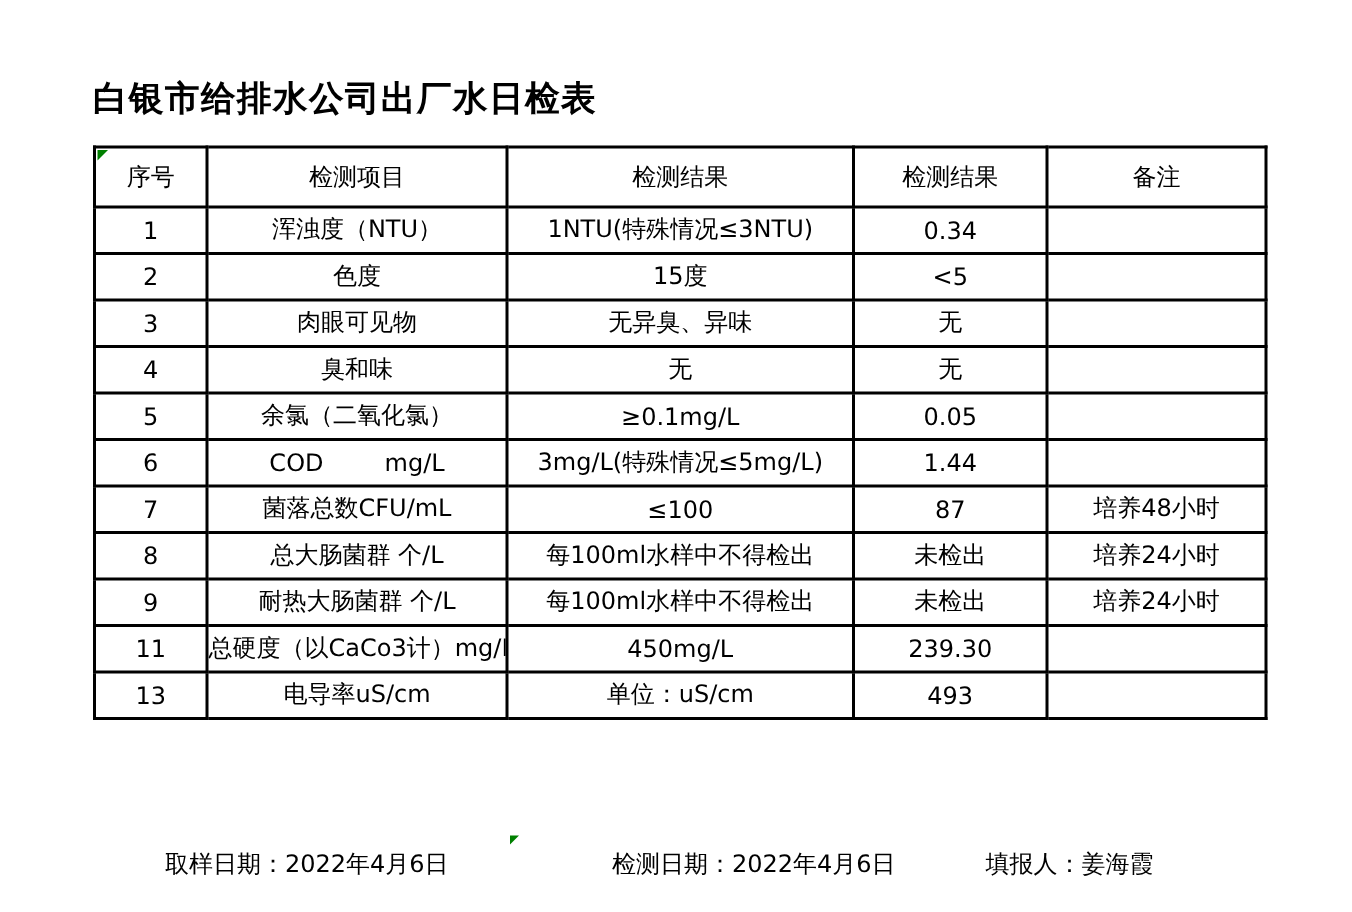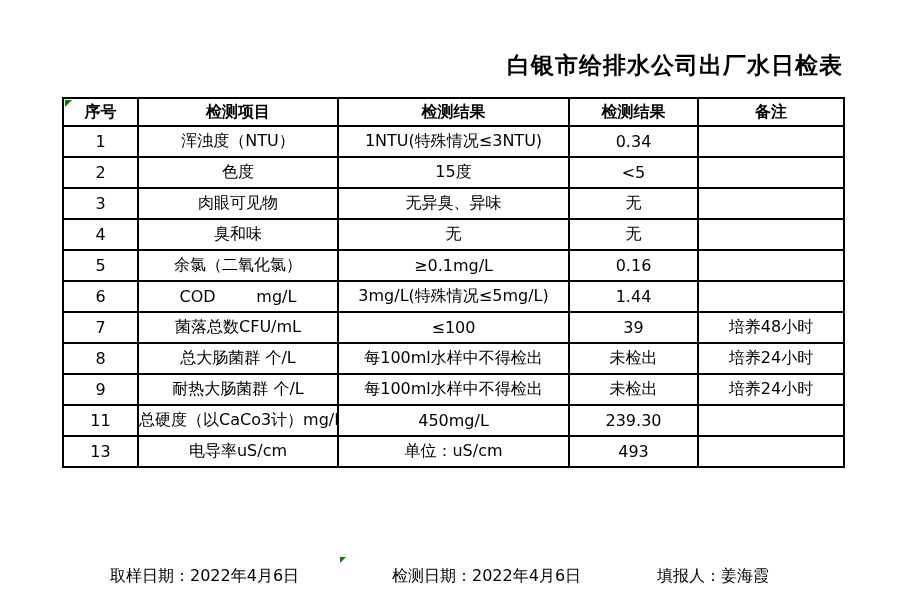--- a/index.html
+++ b/index.html
@@ -2,21 +2,21 @@
 <html><head>
 <meta charset="utf-8">
 <style>
   * { margin: 0; padding: 0; box-sizing: border-box; }
   html, body { width: 901px; height: 608px; background: #ffffff; overflow: hidden; }
   body { position: relative; font-family: "DejaVu Sans", "Liberation Sans", sans-serif; color: #000; }
 
   .page-title {
     position: absolute;
     left: 62px; top: 50px; width: 781px;
-    text-align: right;
+    text-align: left;
     font-size: 23px;
     font-weight: bold;
     letter-spacing: 1px;
     color: #000;
   }
 
   table.inspection {
     position: absolute;
     left: 62px; top: 97px;
     width: 781px;
@@ -25,35 +25,35 @@
   }
   table.inspection th,
   table.inspection td {
     border: 2px solid #000;
     text-align: center;
     vertical-align: middle;
     font-size: 16px;
     white-space: pre;
     overflow: hidden;
   }
-  table.inspection th { height: 28px; font-weight: bold; }
+  table.inspection th { height: 40px; font-weight: normal; }
   table.inspection td { height: 31px; }
 
   .corner-marker {
     position: absolute;
     width: 0; height: 0;
     border-top: 7px solid #008000;
     border-right: 7px solid transparent;
   }
   .marker-top-left { left: 65px; top: 100px; }
   .marker-bottom { left: 340px; top: 557px; border-top-width: 6px; border-right-width: 6px; }
 
   .footer-line { position: absolute; top: 564px; height: 24px; font-size: 16px; line-height: 24px; }
   .footer-sampling { left: 110px; }
-  .footer-testdate { left: 392px; }
+  .footer-testdate { left: 408px; }
   .footer-reporter { left: 657px; }
 </style>
 </head>
 <body>
 
 <div class="page-title">白银市给排水公司出厂水日检表</div>
 
 <table class="inspection">
   <colgroup>
     <col style="width:75px">
@@ -97,35 +97,35 @@
       <td>4</td>
       <td>臭和味</td>
       <td>无</td>
       <td>无</td>
       <td></td>
     </tr>
     <tr>
       <td>5</td>
       <td>余氯（二氧化氯）</td>
       <td>≥0.1mg/L</td>
-      <td>0.16</td>
+      <td>0.05</td>
       <td></td>
     </tr>
     <tr>
       <td>6</td>
       <td>COD        mg/L</td>
       <td>3mg/L(特殊情况≤5mg/L)</td>
       <td>1.44</td>
       <td></td>
     </tr>
     <tr>
       <td>7</td>
       <td>菌落总数CFU/mL</td>
       <td>≤100</td>
-      <td>39</td>
+      <td>87</td>
       <td>培养48小时</td>
     </tr>
     <tr>
       <td>8</td>
       <td>总大肠菌群 个/L</td>
       <td>每100ml水样中不得检出</td>
       <td>未检出</td>
       <td>培养24小时</td>
     </tr>
     <tr>

